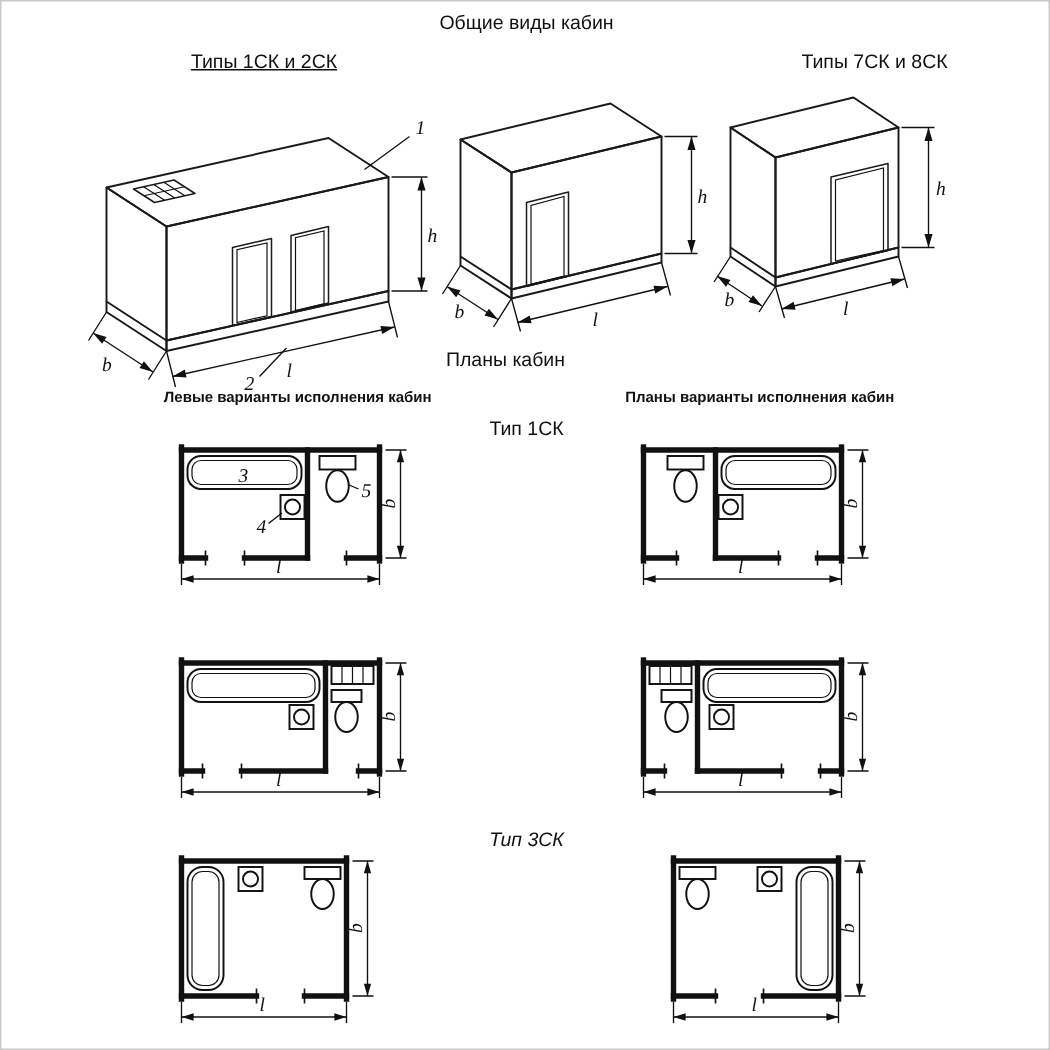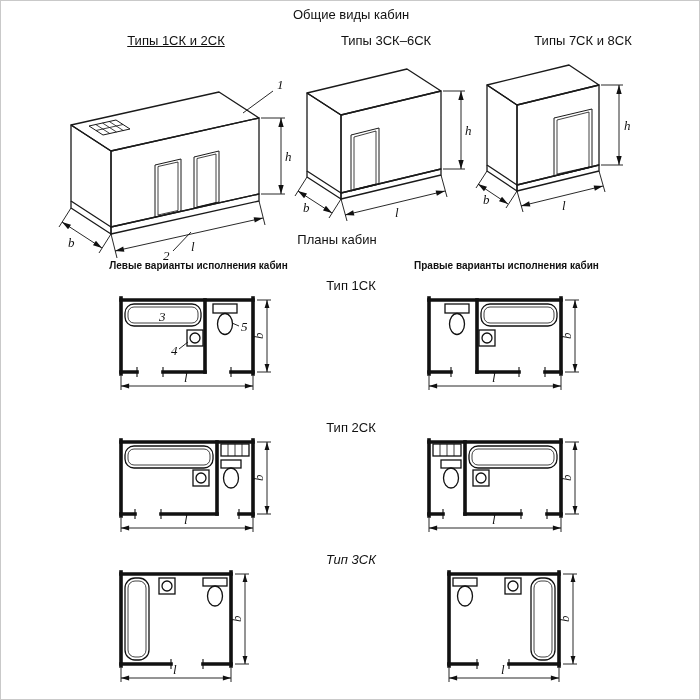--- a/index.html
+++ b/index.html
@@ -19,21 +19,20 @@
   .dim{font:italic 13px "Liberation Serif",serif;fill:#111;}
   .callout{font:italic 13px "Liberation Serif",serif;fill:#111;}
 </style>
 </head>
 <body>
 
 <div class="page">
 
   <div class="t" style="top:6px;left:0;width:700px;">Общие виды кабин</div>
   <div class="t" style="top:32px;left:75px;width:200px;text-decoration:underline;">Типы 1СК и 2СК</div>
-  <div class="t" style="top:32px;left:285px;width:200px;">Типы 3СК–6СК</div>
   <div class="t" style="top:32px;left:482px;width:200px;">Типы 7СК и 8СК</div>
 
   <svg style="left:52px;top:50px;" width="240" height="215" viewBox="0 0 240 215">
     <defs>
       <marker id="ia1" viewBox="0 0 10 10" refX="9.5" refY="5" markerWidth="10" markerHeight="10" markerUnits="userSpaceOnUse" orient="auto-start-reverse">
         <path d="M0.5,2.3 L9.5,5 L0.5,7.7 Z" fill="#111"></path>
       </marker>
     </defs>
     <g>
       <path class="e" d="M18,74 L166,41 L206,67 L58,100 Z"></path>
@@ -140,21 +139,21 @@
     </g>
     <g>
       <path class="d" d="M42,138 L48,159 M124,118 L130,139"></path>
       <path class="d" d="M46,153 L128,133" marker-start="url(#ia3)" marker-end="url(#ia3)"></path>
       <text class="dim" x="87" y="157">l</text>
     </g>
   </svg>
 
   <div class="t" style="top:231px;left:0;width:672px;">Планы кабин</div>
   <div class="t small" style="top:257px;left:80px;width:235px;">Левые варианты исполнения кабин</div>
-  <div class="t small" style="top:257px;left:388px;width:235px;">Правые варианты исполнения кабин</div>
+  <div class="t small" style="top:257px;left:388px;width:235px;">Планы варианты исполнения кабин</div>
 
   <div class="t" style="top:277px;left:0;width:700px;">Тип 1СК</div>
 
   <svg style="left:112px;top:291px;" width="473" height="102" viewBox="0 0 473 102">
     <defs>
       <marker id="ra1" viewBox="0 0 10 10" refX="9.5" refY="5" markerWidth="9" markerHeight="9" markerUnits="userSpaceOnUse" orient="auto-start-reverse">
         <path d="M0.5,2.3 L9.5,5 L0.5,7.7 Z" fill="#111"></path>
       </marker>
       <g id="int1">
         <path class="w" d="M8,8 L140,8"></path>
@@ -194,21 +193,20 @@
     <g>
       <path class="d" d="M316,84 L316,98 M448,84 L448,98"></path>
       <path class="d" d="M316,94 L448,94" marker-start="url(#ra1)" marker-end="url(#ra1)"></path>
       <text class="dim" x="379" y="90">l</text>
       <path class="d" d="M452,8 L466,8 M452,80 L466,80"></path>
       <path class="d" d="M462,8 L462,80" marker-start="url(#ra1)" marker-end="url(#ra1)"></path>
       <text class="dim" x="458" y="47" transform="rotate(-90 458 47)">b</text>
     </g>
   </svg>
 
-  <div class="t" style="top:419px;left:0;width:700px;">Тип 2СК</div>
 
   <svg style="left:112px;top:433px;" width="473" height="102" viewBox="0 0 473 102">
     <defs>
       <marker id="ra2" viewBox="0 0 10 10" refX="9.5" refY="5" markerWidth="9" markerHeight="9" markerUnits="userSpaceOnUse" orient="auto-start-reverse">
         <path d="M0.5,2.3 L9.5,5 L0.5,7.7 Z" fill="#111"></path>
       </marker>
       <g id="int2">
         <path class="w" d="M8,8 L140,8"></path>
         <path class="w" d="M8,6 L8,82"></path>
         <path class="w" d="M140,6 L140,82"></path>

